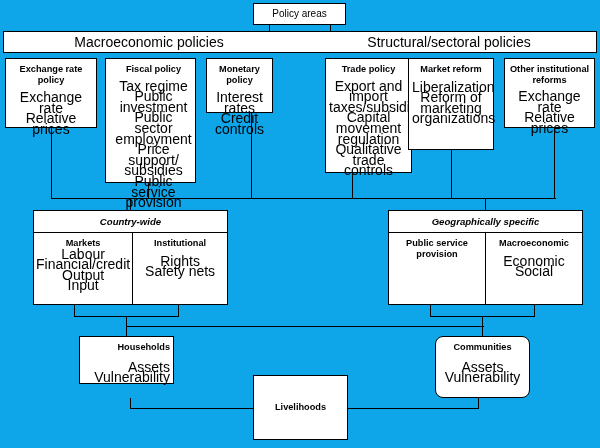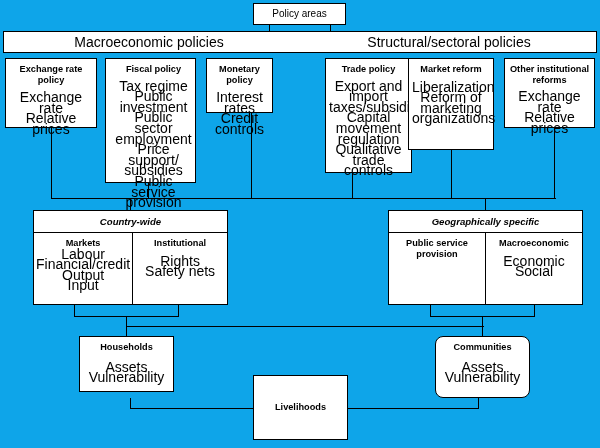--- a/index.html
+++ b/index.html
@@ -202,21 +202,21 @@
 
   <div class="vline" style="left:430px;top:305px;height:12px;"></div>
   <div class="vline" style="left:534px;top:305px;height:12px;"></div>
   <div class="hline" style="left:430px;top:316px;width:105px;"></div>
   <div class="vline" style="left:482px;top:316px;height:11px;"></div>
 
   <div class="hline" style="left:126px;top:326px;width:358px;"></div>
   <div class="vline" style="left:126px;top:326px;height:11px;"></div>
   <div class="vline" style="left:482px;top:326px;height:11px;"></div>
 
-  <div class="box pad" style="left:79px;top:336px;width:95px;height:56px;">
+  <div class="box pad" style="left:79px;top:336px;width:95px;height:48px;text-align:right;">
     <span class="ttl">Households</span>
     <span class="items" style="margin-top:9px;">Assets
 Vulnerability</span>
   </div>
 
   <div class="box pad" style="left:435px;top:336px;width:95px;height:62px;border-radius:8px;">
     <span class="ttl">Communities</span>
     <span class="items" style="margin-top:9px;">Assets
 Vulnerability</span>
   </div>

